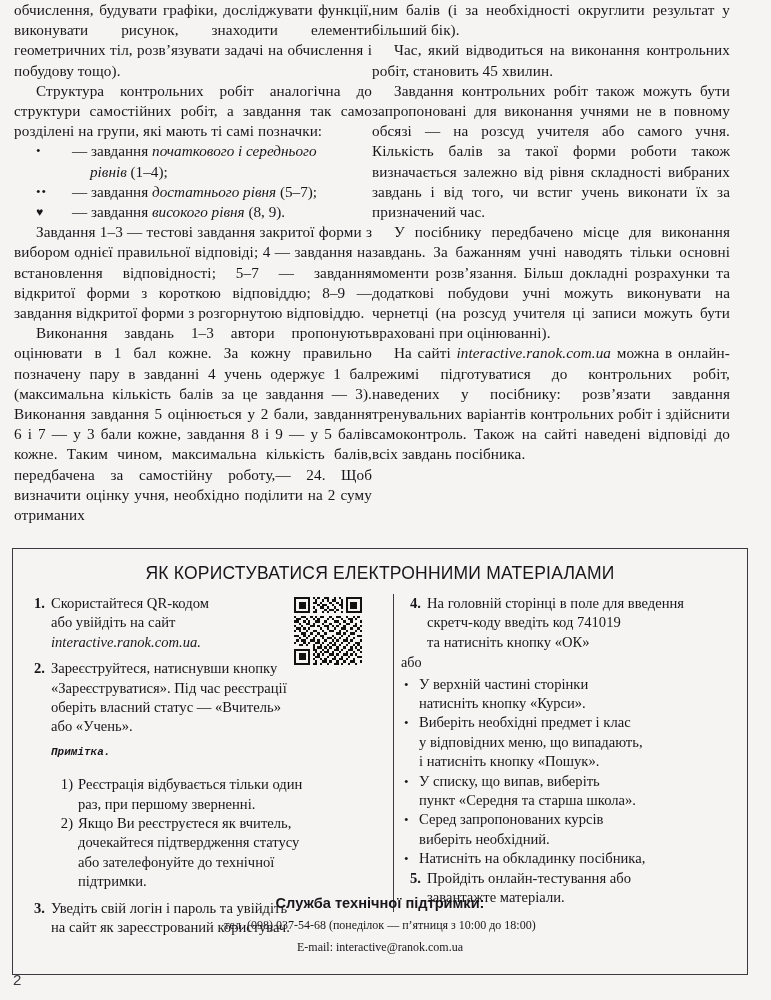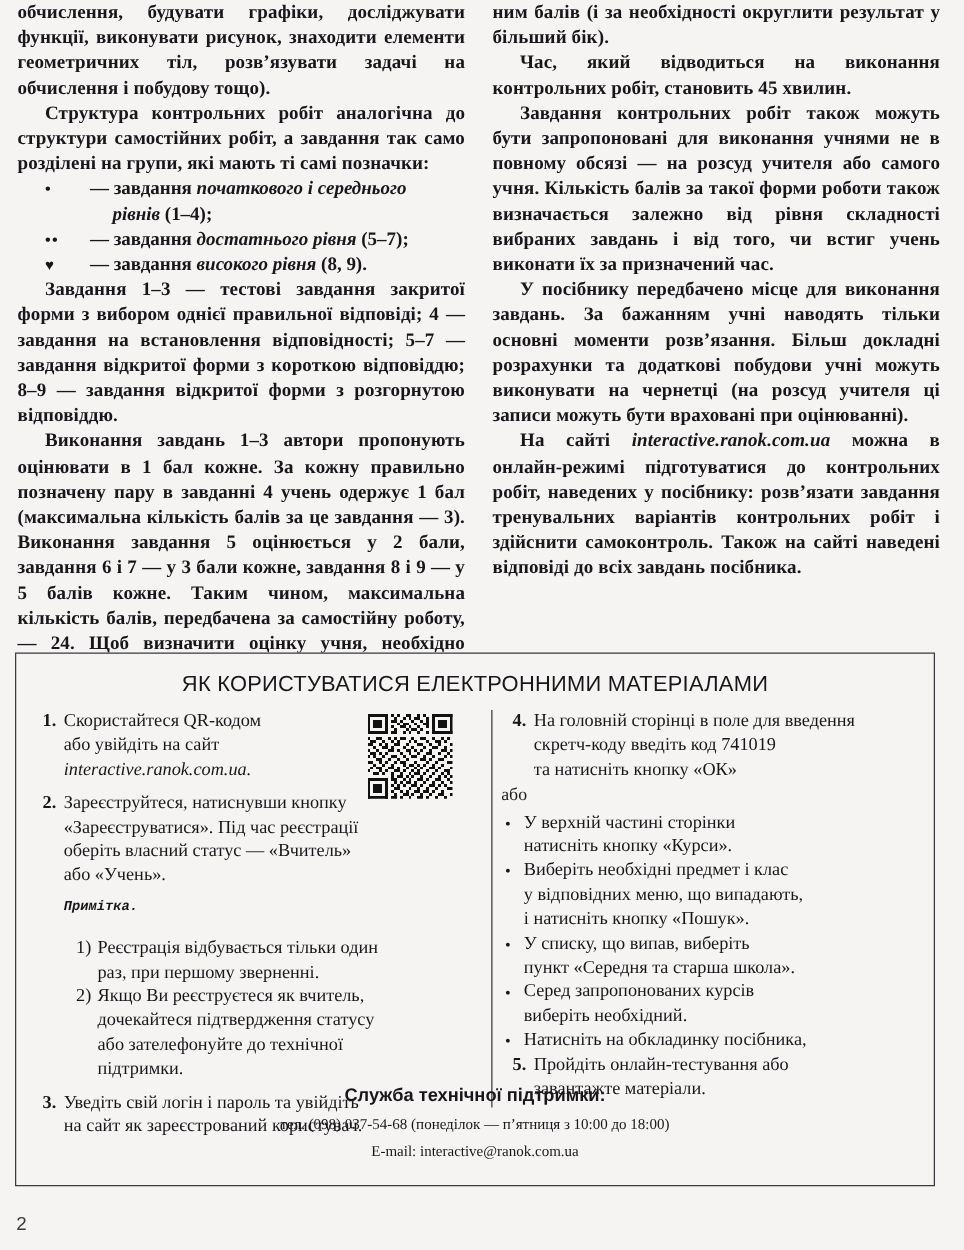--- a/index.html
+++ b/index.html
@@ -14,22 +14,20 @@
     color: #17161a;
     position: relative;
     overflow: hidden;
   }
 
   
   .columns {
     display: flex;
     padding: 0 14px;
     box-sizing: border-box;
-    gap: 22px;
-    font-weight: bold;
   }
   .col {
     width: 358px;
     flex: 0 0 358px;
   }
   p.body {
     margin: 0;
     font-size: 15.2px;
     line-height: 20.2px;
     text-align: justify;
@@ -69,21 +67,21 @@
   ul.markers li .mk.heart { font-size: 12px; }
   ul.markers li .ln2 {
     display: block;
     padding-left: 18px;
   }
 
   
   .promo {
     position: absolute;
     left: 12px;
-    top: 522px;
+    top: 548px;
     width: 736px;
     height: 427px;
     border: 1.6px solid #3a3a40;
     box-sizing: border-box;
     background: #f5f4f2;
   }
   .promo-title {
     text-align: center;
     font-family: "Liberation Sans", "DejaVu Sans", sans-serif;
     font-size: 17.5px;

